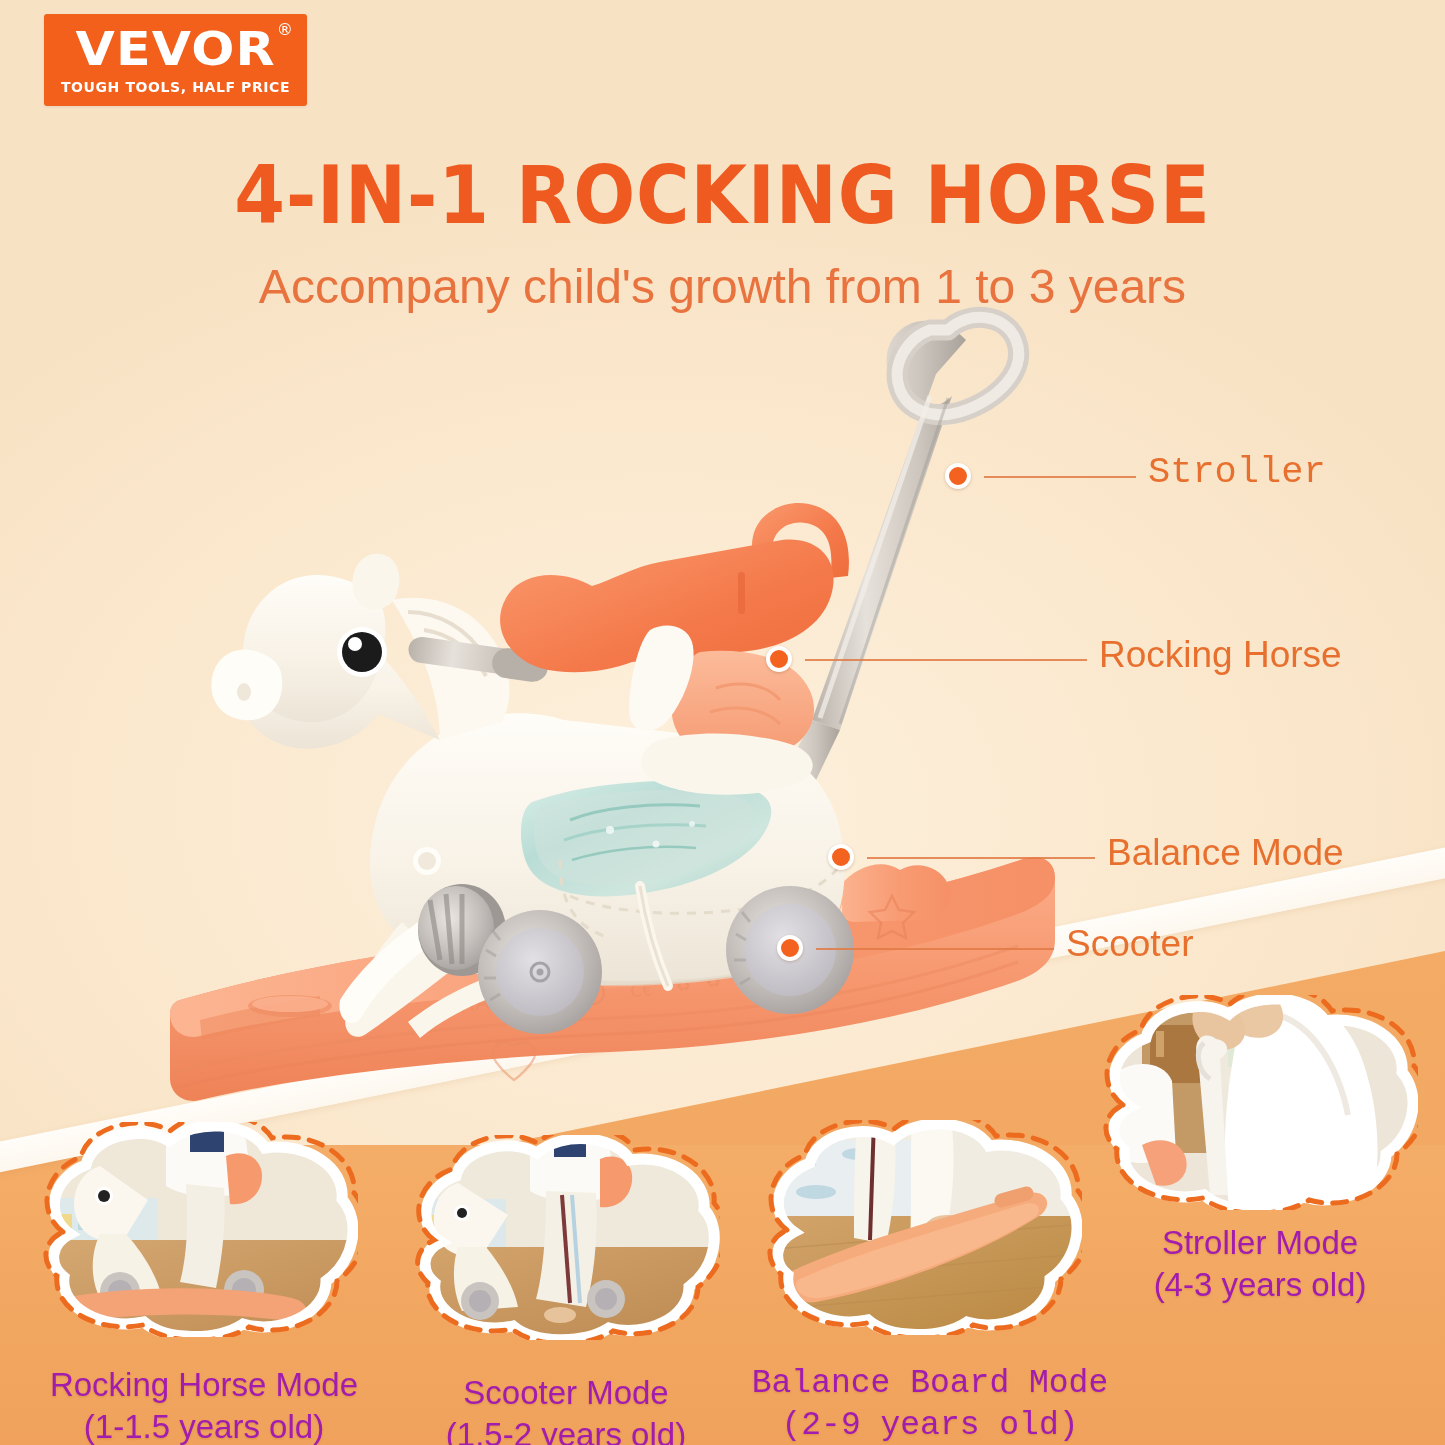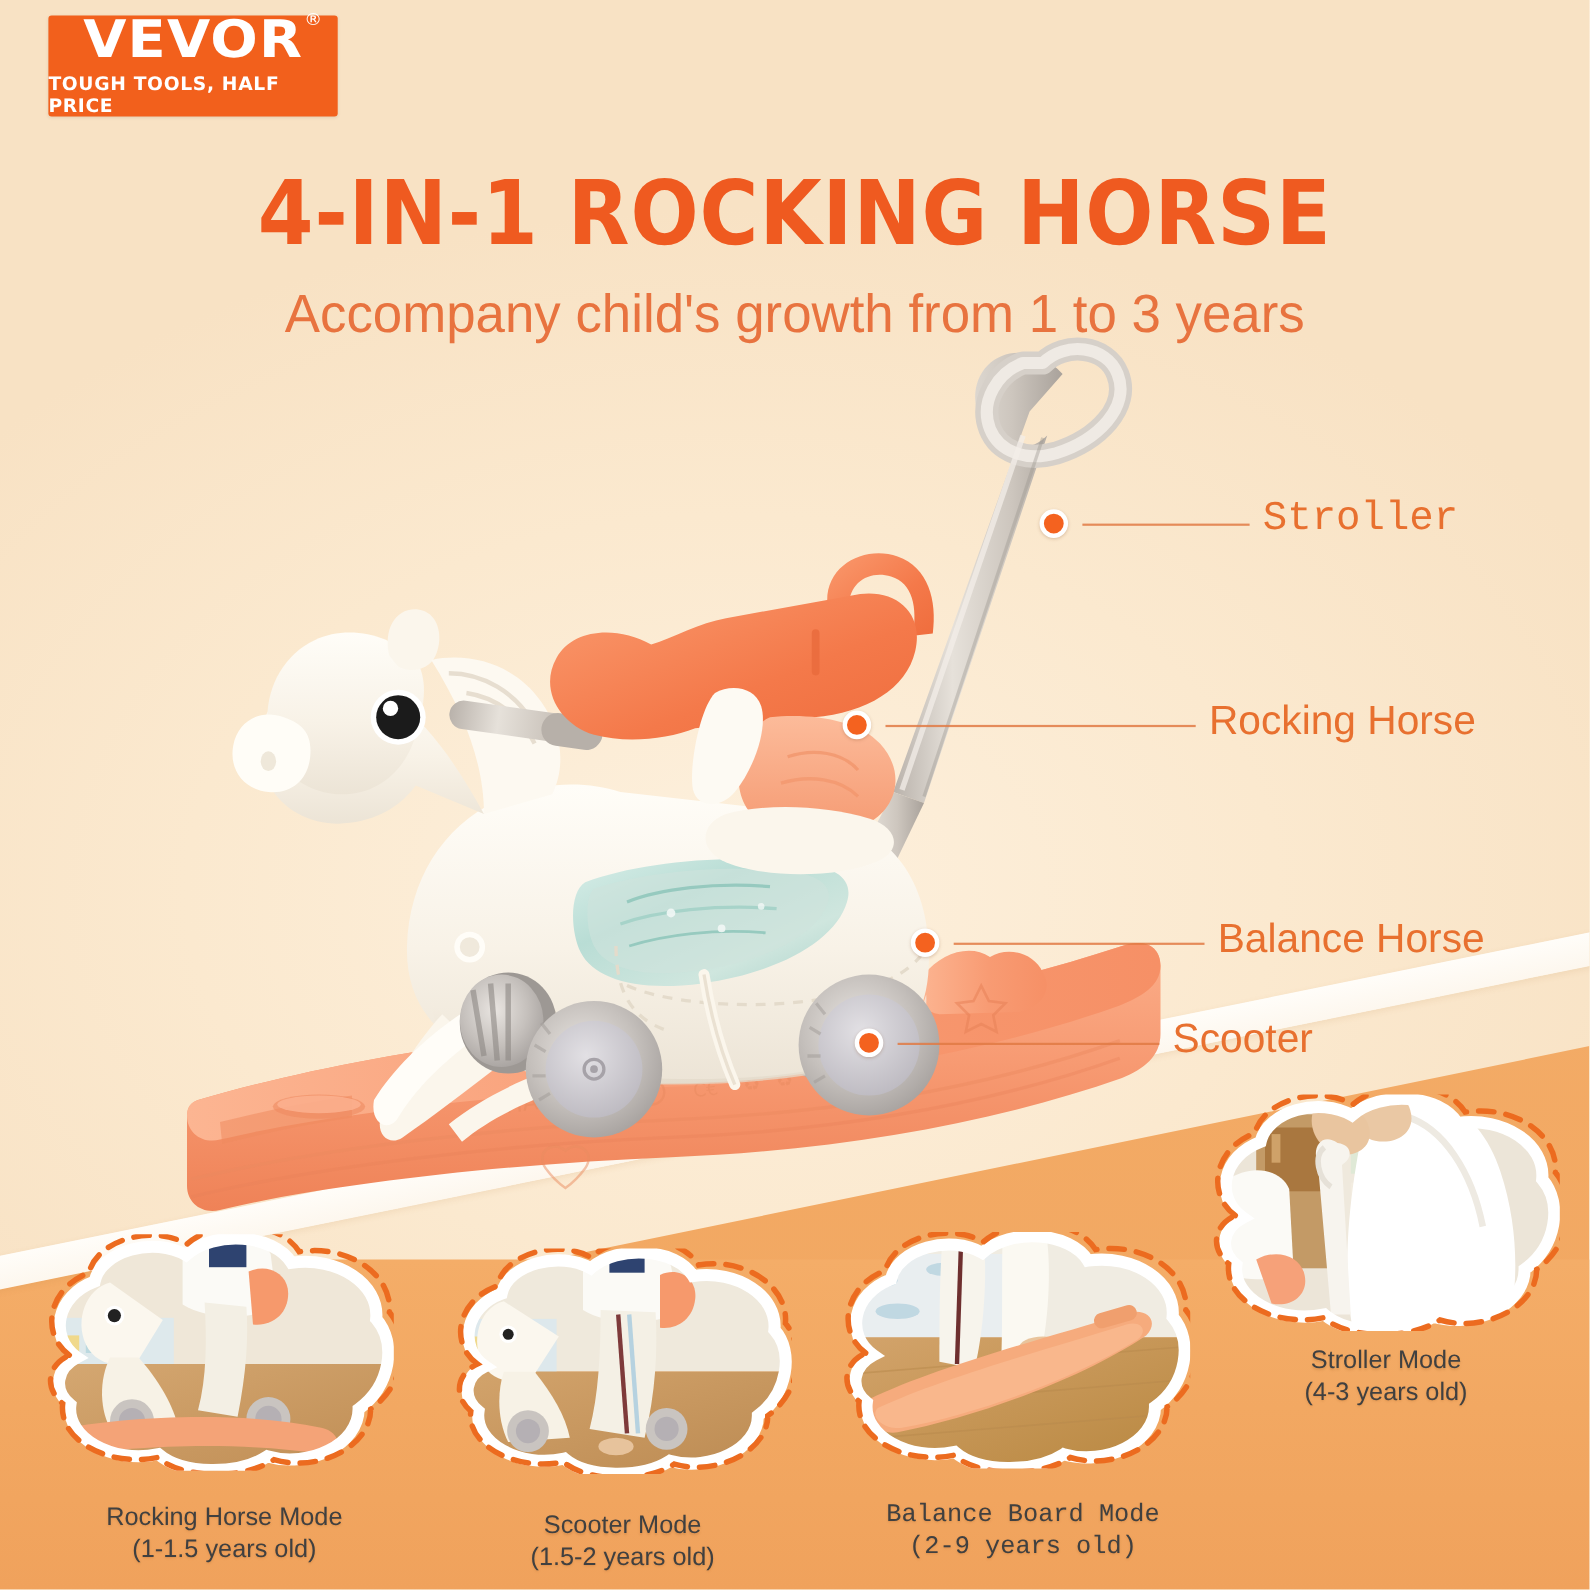--- a/index.html
+++ b/index.html
@@ -44,21 +44,21 @@
   }
   .logo-word{
     position:relative;color:#fff;font-weight:bold;font-size:47px;
     letter-spacing:1px;line-height:1;font-family:"DejaVu Sans",sans-serif;
     transform:scaleX(1.08);
   }
   .logo-r{
     position:absolute;right:-17px;top:-2px;font-size:15px;font-weight:normal;
   }
   .logo-tag{
-    color:#fff;font-size:17px;font-weight:bold;letter-spacing:.6px;
+    color:#fff;font-size:14px;font-weight:bold;letter-spacing:.6px;
     margin-top:7px;font-family:"DejaVu Sans",sans-serif;
   }
 
   
   .title{
     position:absolute;left:0;top:148px;width:1445px;text-align:center;
     color:#ef5a20;font-size:81px;font-weight:bold;letter-spacing:1px;
     font-family:"DejaVu Sans",sans-serif;transform:scaleX(.90);
     white-space:nowrap;
   }
@@ -96,22 +96,22 @@
   .thumb .blobwrap{position:relative;width:100%;height:100%;}
   .thumb svg{position:absolute;left:0;top:0;width:100%;height:100%;}
   .thumb .photo{
     position:absolute;left:0;top:0;width:100%;height:100%;
     overflow:hidden;
   }
   .photo-inner{position:absolute;left:0;top:0;width:100%;height:100%;}
 
   
   .cap{
-    position:absolute;text-align:center;color:#404040;
-    font-family:"Liberation Sans",sans-serif;font-size:23px;line-height:1.28;
+    position:absolute;text-align:center;color:#a21caf;
+    font-family:"Liberation Sans",sans-serif;font-size:33px;line-height:1.28;
     text-shadow:0 1px 2px rgba(170,100,40,.30);
     white-space:nowrap;
   }
   .cap .l2{display:block;}
 </style>
 </head>
 <body>
 
 <div id="stage">
 
@@ -392,21 +392,21 @@
       <div class="co-label" style="left:1148px;top:451px;font-family:Liberation Mono, monospace;">Stroller</div>
     </div>
     <div class="callout">
       <div class="dot" style="left:766px;top:646px;"></div>
       <div class="lead" style="left:805px;top:659px;width:282px;"></div>
       <div class="co-label" style="left:1099px;top:634px;">Rocking Horse</div>
     </div>
     <div class="callout">
       <div class="dot" style="left:828px;top:844px;"></div>
       <div class="lead" style="left:867px;top:857px;width:228px;"></div>
-      <div class="co-label" style="left:1107px;top:832px;">Balance Horse</div>
+      <div class="co-label" style="left:1107px;top:832px;">Balance Mode</div>
     </div>
     <div class="callout">
       <div class="dot" style="left:777px;top:935px;"></div>
       <div class="lead" style="left:816px;top:948px;width:238px;"></div>
       <div class="co-label" style="left:1066px;top:923px;">Scooter</div>
     </div>
   </div>
 
   <svg width="0" height="0" style="position:absolute">
     <defs>

